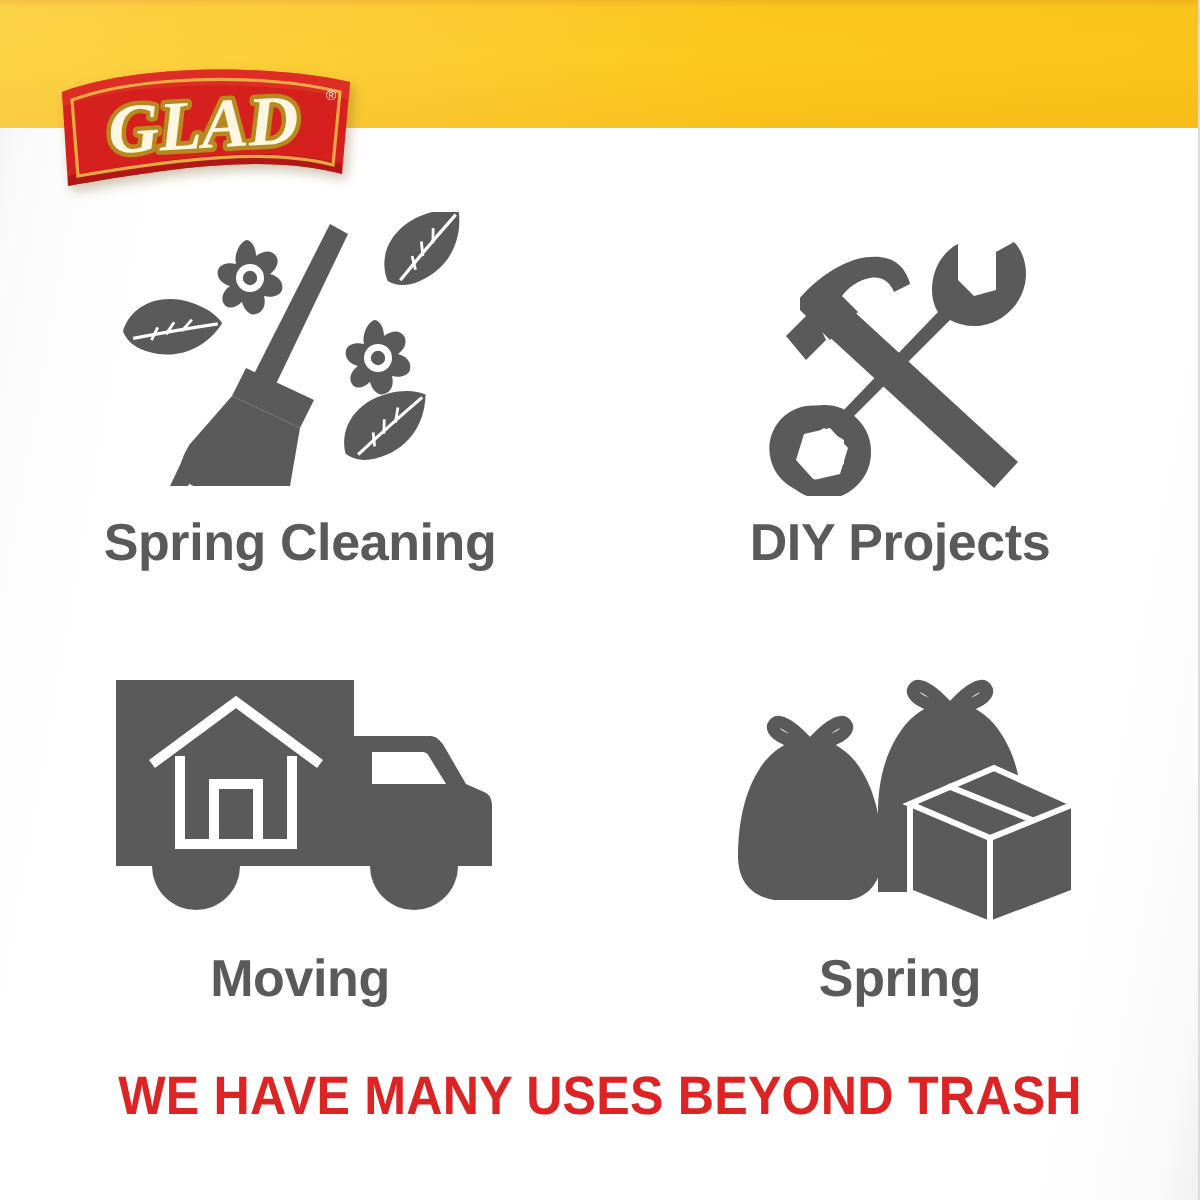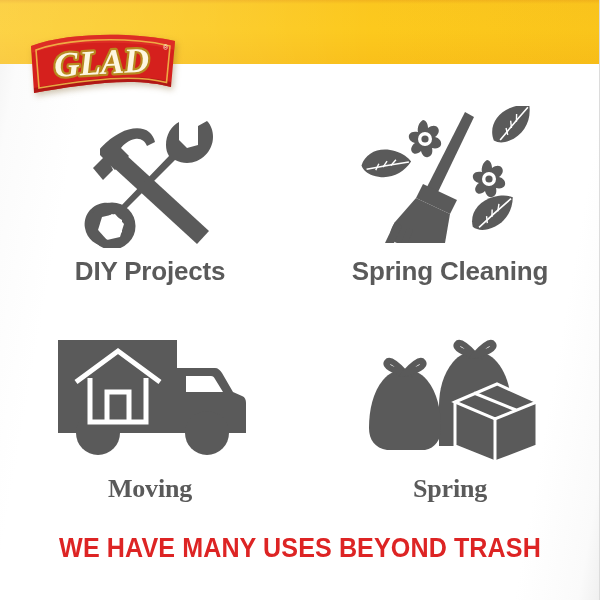--- a/index.html
+++ b/index.html
@@ -83,21 +83,21 @@
   .cell-label {
     margin-top: 6px;
     color: #5a5a5a;
     font-weight: bold;
     font-size: 26px;
     letter-spacing: -0.2px;
     white-space: nowrap;
     line-height: 1;
   }
   .cell-r1 .cell-icon { height: 148px; }
-  .cell-r2 { padding-top: 6px; font-family: Liberation Serif, serif; }
+  .cell-r2 { padding-top: 6px; }
 
   .icon-gray { fill: #5a5a5a; }
 
   
   .tagline {
     position: absolute;
     left: 0;
     top: 535px;
     width: 600px;
     text-align: center;
@@ -141,49 +141,20 @@
       </g>
 
       <text x="135" y="17" font-size="7" fill="#fdf6e0" font-family="Liberation Sans, sans-serif">®</text>
     </svg>
   </div>
 
   <div class="grid">
 
     <div class="cell cell-r1">
       <div class="cell-icon">
-        <svg width="162" height="140" viewBox="0 0 162 140" xmlns="http://www.w3.org/2000/svg">
-          <g class="icon-gray">
-
-            <path d="M37,47 L24,60 L34,72 L44,62 Z"></path>
-            <path d="M31,41 C31,41 39,31 51,25 C62,19 74,19 80,24
-                     C83,26.5 85,30 86,34 L78,38 C76,33 72,30 66,31
-                     C60,32 55,36 52,40 L60,48 L46,62 L31,47 Z"></path>
-            <path d="M55,45 L140,123 L128,136 L43,58 Z"></path>
-
-            <path d="M131,22 L131,41 L120,44 L112,36 L112,18
-                     C104,22 99,31 99,41 C99,45 100,49 102,52
-                     L52,104 C48,100 42,98 36,99 C24,101 16,112 18,124
-                     C20,136 31,144 43,142 C55,140 63,129 61,117
-                     C60,113 59,110 57,107 L108,56 C112,58 116,59 120,59
-                     C134,59 146,47 146,33 C146,27 144,21 140,17 Z" transform="translate(-2,-4)"></path>
-
-            <path d="M33,109 L46,106 L55,116 L51,129 L38,132 L29,122 Z" fill="#ffffff"></path>
-            <path d="M36,112 L46,110 L52,117 L49,126 L39,128 L33,121 Z" fill="#ffffff"></path>
-          </g>
-
-          <circle cx="43" cy="118" r="19" fill="none" stroke="#5a5a5a" stroke-width="9"></circle>
-          <polygon points="43,106 53,112 53,124 43,130 33,124 33,112" fill="#ffffff"></polygon>
-        </svg>
-      </div>
-      <div class="cell-label">DIY Projects</div>
-    </div>
-
-    <div class="cell cell-r1">
-      <div class="cell-icon">
         <svg width="178" height="145" viewBox="0 0 178 145" xmlns="http://www.w3.org/2000/svg">
           <g class="icon-gray">
 
             <path d="M104,6 L113,11 L77,86 L66,81 Z"></path>
 
             <path d="M62,78 L96,94 L89,108 L55,92 Z"></path>
 
             <path d="M55,92 L89,108 L84,137 L36,137 C36,137 32,136 30,132
                      C27,126 34,116 34,116 Z"></path>
             <path d="M34,116 L24,137 L33,137 L41,120 Z"></path>
@@ -226,20 +197,49 @@
                        C44,20 32,30 16,30 C10,30 5,28 2,24 Z"></path>
               <path d="M46,6 C38,10 26,16 8,26" fill="none" stroke="#ffffff" stroke-width="1.6"></path>
               <path d="M33,8 L30,15 M25,12 L23,19 M18,17 L17,24" fill="none" stroke="#ffffff" stroke-width="1.4"></path>
             </g>
           </g>
         </svg>
       </div>
       <div class="cell-label">Spring Cleaning</div>
     </div>
 
+    <div class="cell cell-r1">
+      <div class="cell-icon">
+        <svg width="162" height="140" viewBox="0 0 162 140" xmlns="http://www.w3.org/2000/svg">
+          <g class="icon-gray">
+
+            <path d="M37,47 L24,60 L34,72 L44,62 Z"></path>
+            <path d="M31,41 C31,41 39,31 51,25 C62,19 74,19 80,24
+                     C83,26.5 85,30 86,34 L78,38 C76,33 72,30 66,31
+                     C60,32 55,36 52,40 L60,48 L46,62 L31,47 Z"></path>
+            <path d="M55,45 L140,123 L128,136 L43,58 Z"></path>
+
+            <path d="M131,22 L131,41 L120,44 L112,36 L112,18
+                     C104,22 99,31 99,41 C99,45 100,49 102,52
+                     L52,104 C48,100 42,98 36,99 C24,101 16,112 18,124
+                     C20,136 31,144 43,142 C55,140 63,129 61,117
+                     C60,113 59,110 57,107 L108,56 C112,58 116,59 120,59
+                     C134,59 146,47 146,33 C146,27 144,21 140,17 Z" transform="translate(-2,-4)"></path>
+
+            <path d="M33,109 L46,106 L55,116 L51,129 L38,132 L29,122 Z" fill="#ffffff"></path>
+            <path d="M36,112 L46,110 L52,117 L49,126 L39,128 L33,121 Z" fill="#ffffff"></path>
+          </g>
+
+          <circle cx="43" cy="118" r="19" fill="none" stroke="#5a5a5a" stroke-width="9"></circle>
+          <polygon points="43,106 53,112 53,124 43,130 33,124 33,112" fill="#ffffff"></polygon>
+        </svg>
+      </div>
+      <div class="cell-label">DIY Projects</div>
+    </div>
+
     <div class="cell cell-r2">
       <div class="cell-icon">
         <svg width="196" height="122" viewBox="0 0 196 122" xmlns="http://www.w3.org/2000/svg">
           <g class="icon-gray">
 
             <rect x="6" y="6" width="119" height="93"></rect>
 
             <path d="M125,34 L163,34 C166,34 168,36 170,39 L181,58
                      L190,62 C193,63 194,66 194,69 L194,99 L125,99 Z"></path>
 

